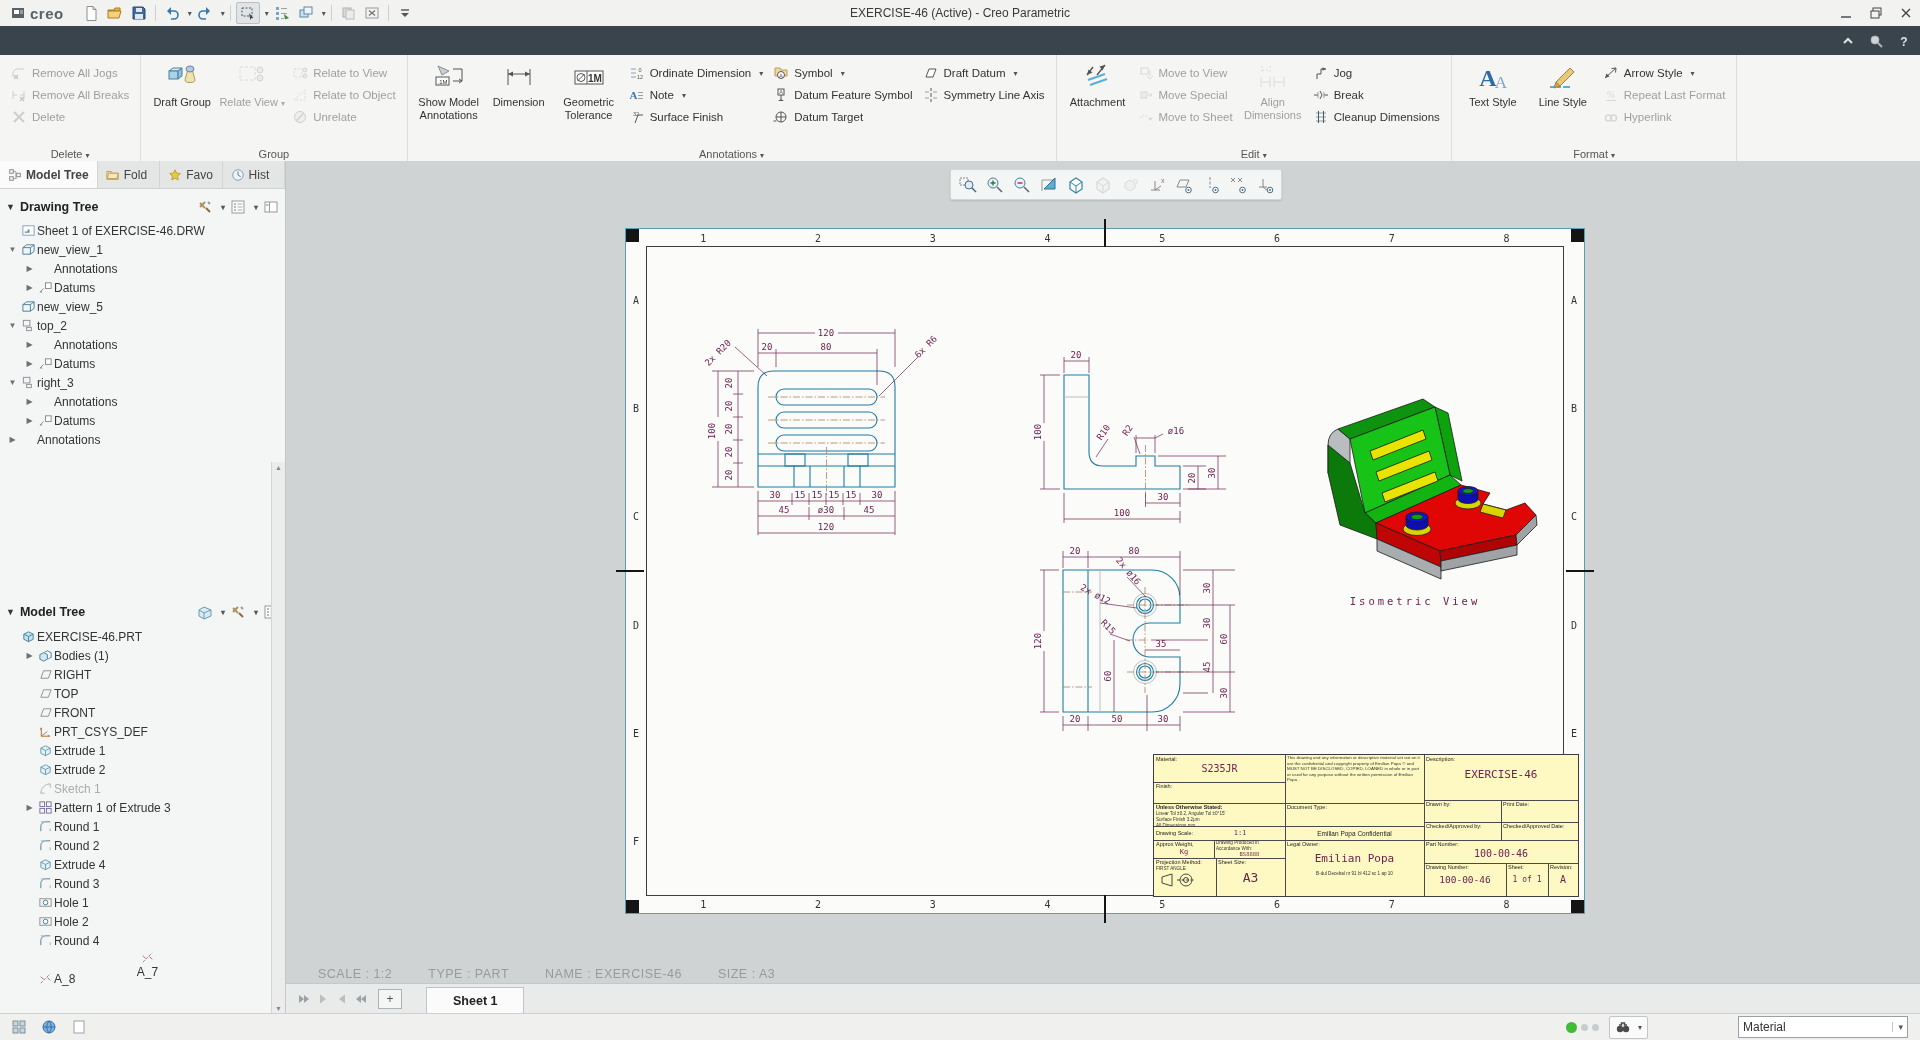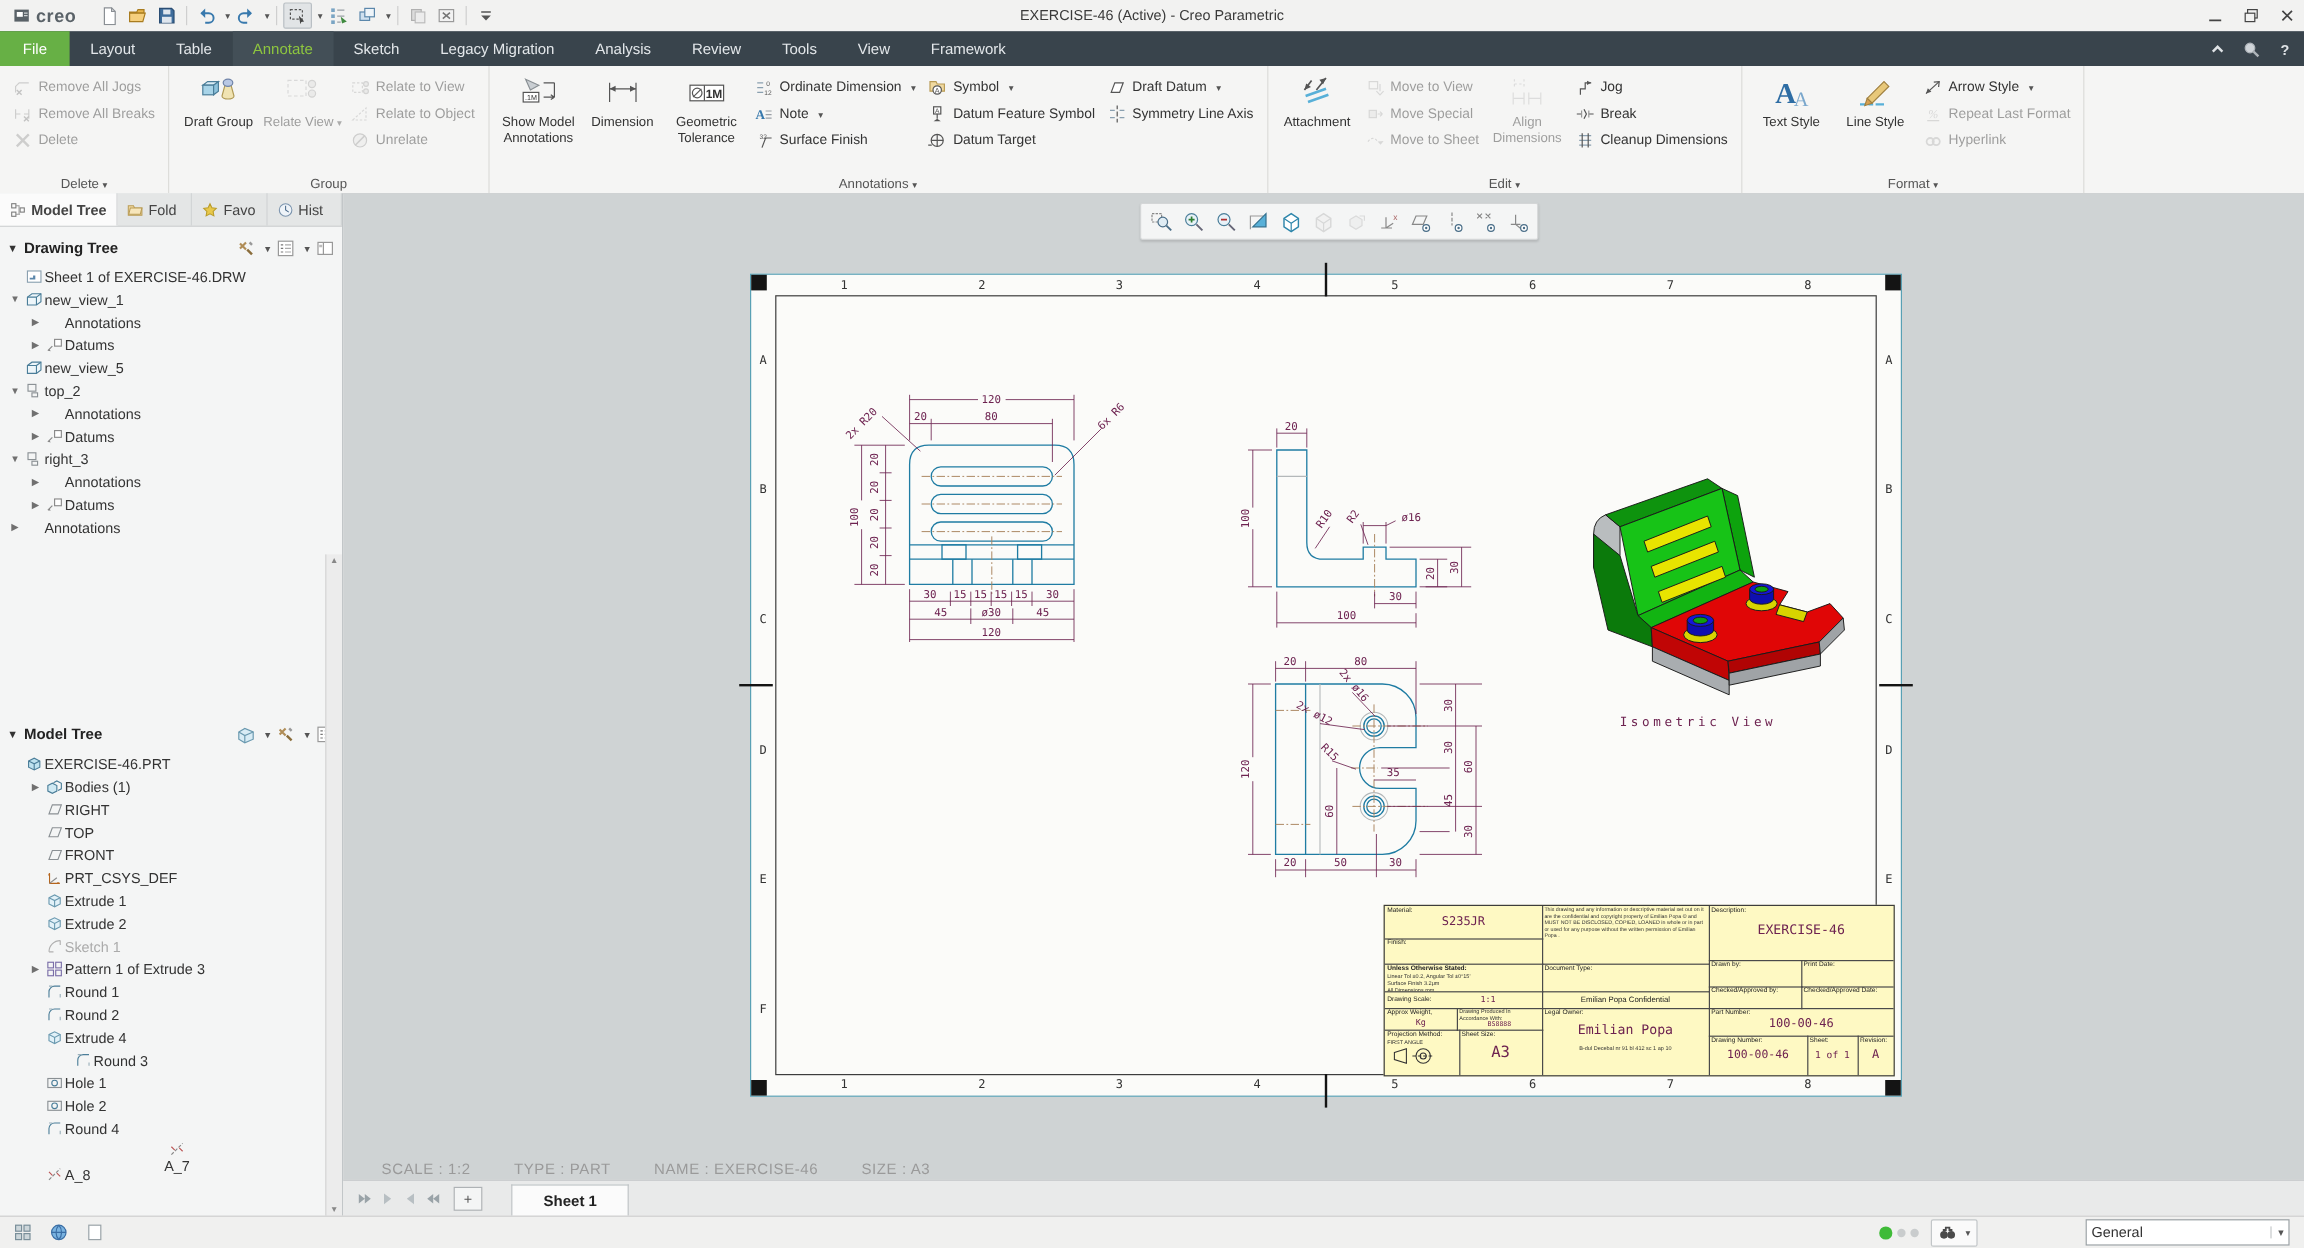--- a/index.html
+++ b/index.html
@@ -198,33 +198,20 @@
         </span>
       <span class="icn">
           <svg width="16" height="16" viewBox="0 0 16 16">
             <path d="M4 4l8 8M12 4l-8 8" stroke="#444" stroke-width="1.4"></path>
           </svg>
         </span>
     </div>
   </div>
 
   <div id="tabbar">
-    <div id="tabstrip">
-        <div class="tab tab-file">File</div>
-        <div class="tab">Layout</div>
-        <div class="tab">Table</div>
-        <div class="tab tab-active">Annotate</div>
-        <div class="tab">Sketch</div>
-        <div class="tab">Legacy Migration</div>
-        <div class="tab">Analysis</div>
-        <div class="tab">Review</div>
-        <div class="tab">Tools</div>
-        <div class="tab">View</div>
-        <div class="tab">Framework</div>
-      </div>
     <div id="tabbar-right">
       <span class="icn">
           <svg width="16" height="16" viewBox="0 0 16 16">
             <path d="M4 10l4-4 4 4" fill="none" stroke="#dfe3e6" stroke-width="2"></path>
           </svg>
         </span>
       <span class="icn">
           <svg width="16" height="16" viewBox="0 0 16 16">
             <circle cx="7" cy="7" r="4" fill="#cfd4d8" stroke="#aeb4b9"></circle>
             <path d="M10 10l4 4" stroke="#aeb4b9" stroke-width="2"></path>
@@ -911,21 +898,21 @@
         <div class="trow" style="padding-left: 23px;">
           <span class="arr"></span>
           <span class="ticon">
             <svg width="15" height="15" viewBox="0 0 16 16">
               <path d="M3 5.5L8 3l5 2.5v5.5L8 13.5 3 11z" fill="#e2f1f8" stroke="#6b9ab0"></path>
               <path d="M3 5.5L8 8l5-2.5M8 8v5.5" fill="none" stroke="#6b9ab0"></path>
             </svg>
           </span>
           <span>Extrude 4</span>
         </div>
-        <div class="trow" style="padding-left: 23px; margin-left: 24px;">
+        <div class="trow" style="padding-left: 23px;">
           <span class="arr"></span>
           <span class="ticon">
             <svg width="15" height="15" viewBox="0 0 16 16">
               <path d="M3 13V8a5 5 0 0 1 5-5h5" fill="none" stroke="#4b7e99"></path>
               <path d="M3 3h3M13 13v-3" stroke="#9ab0bb"></path>
             </svg>
           </span>
           <span>Round 3</span>
         </div>
         <div class="trow" style="padding-left: 23px;">
@@ -1503,19 +1490,19 @@
           <span class="icn">
             <svg width="16" height="16" viewBox="0 0 16 16">
               <circle cx="5" cy="10" r="3.2" fill="#4a4a4a"></circle>
               <circle cx="11" cy="10" r="3.2" fill="#4a4a4a"></circle>
               <path d="M4 6h2.5V4h3v2H12" fill="none" stroke="#4a4a4a" stroke-width="1.5"></path>
             </svg>
           </span>
           <span class="caret">▾</span>
         </div>
       <div id="filterbox">
-          <span>General</span>
+          <span>Material</span>
           <span class="fcaret">▾</span>
         </div>
     </div>
   </div>
 
 </div>
 
 </body></html>

